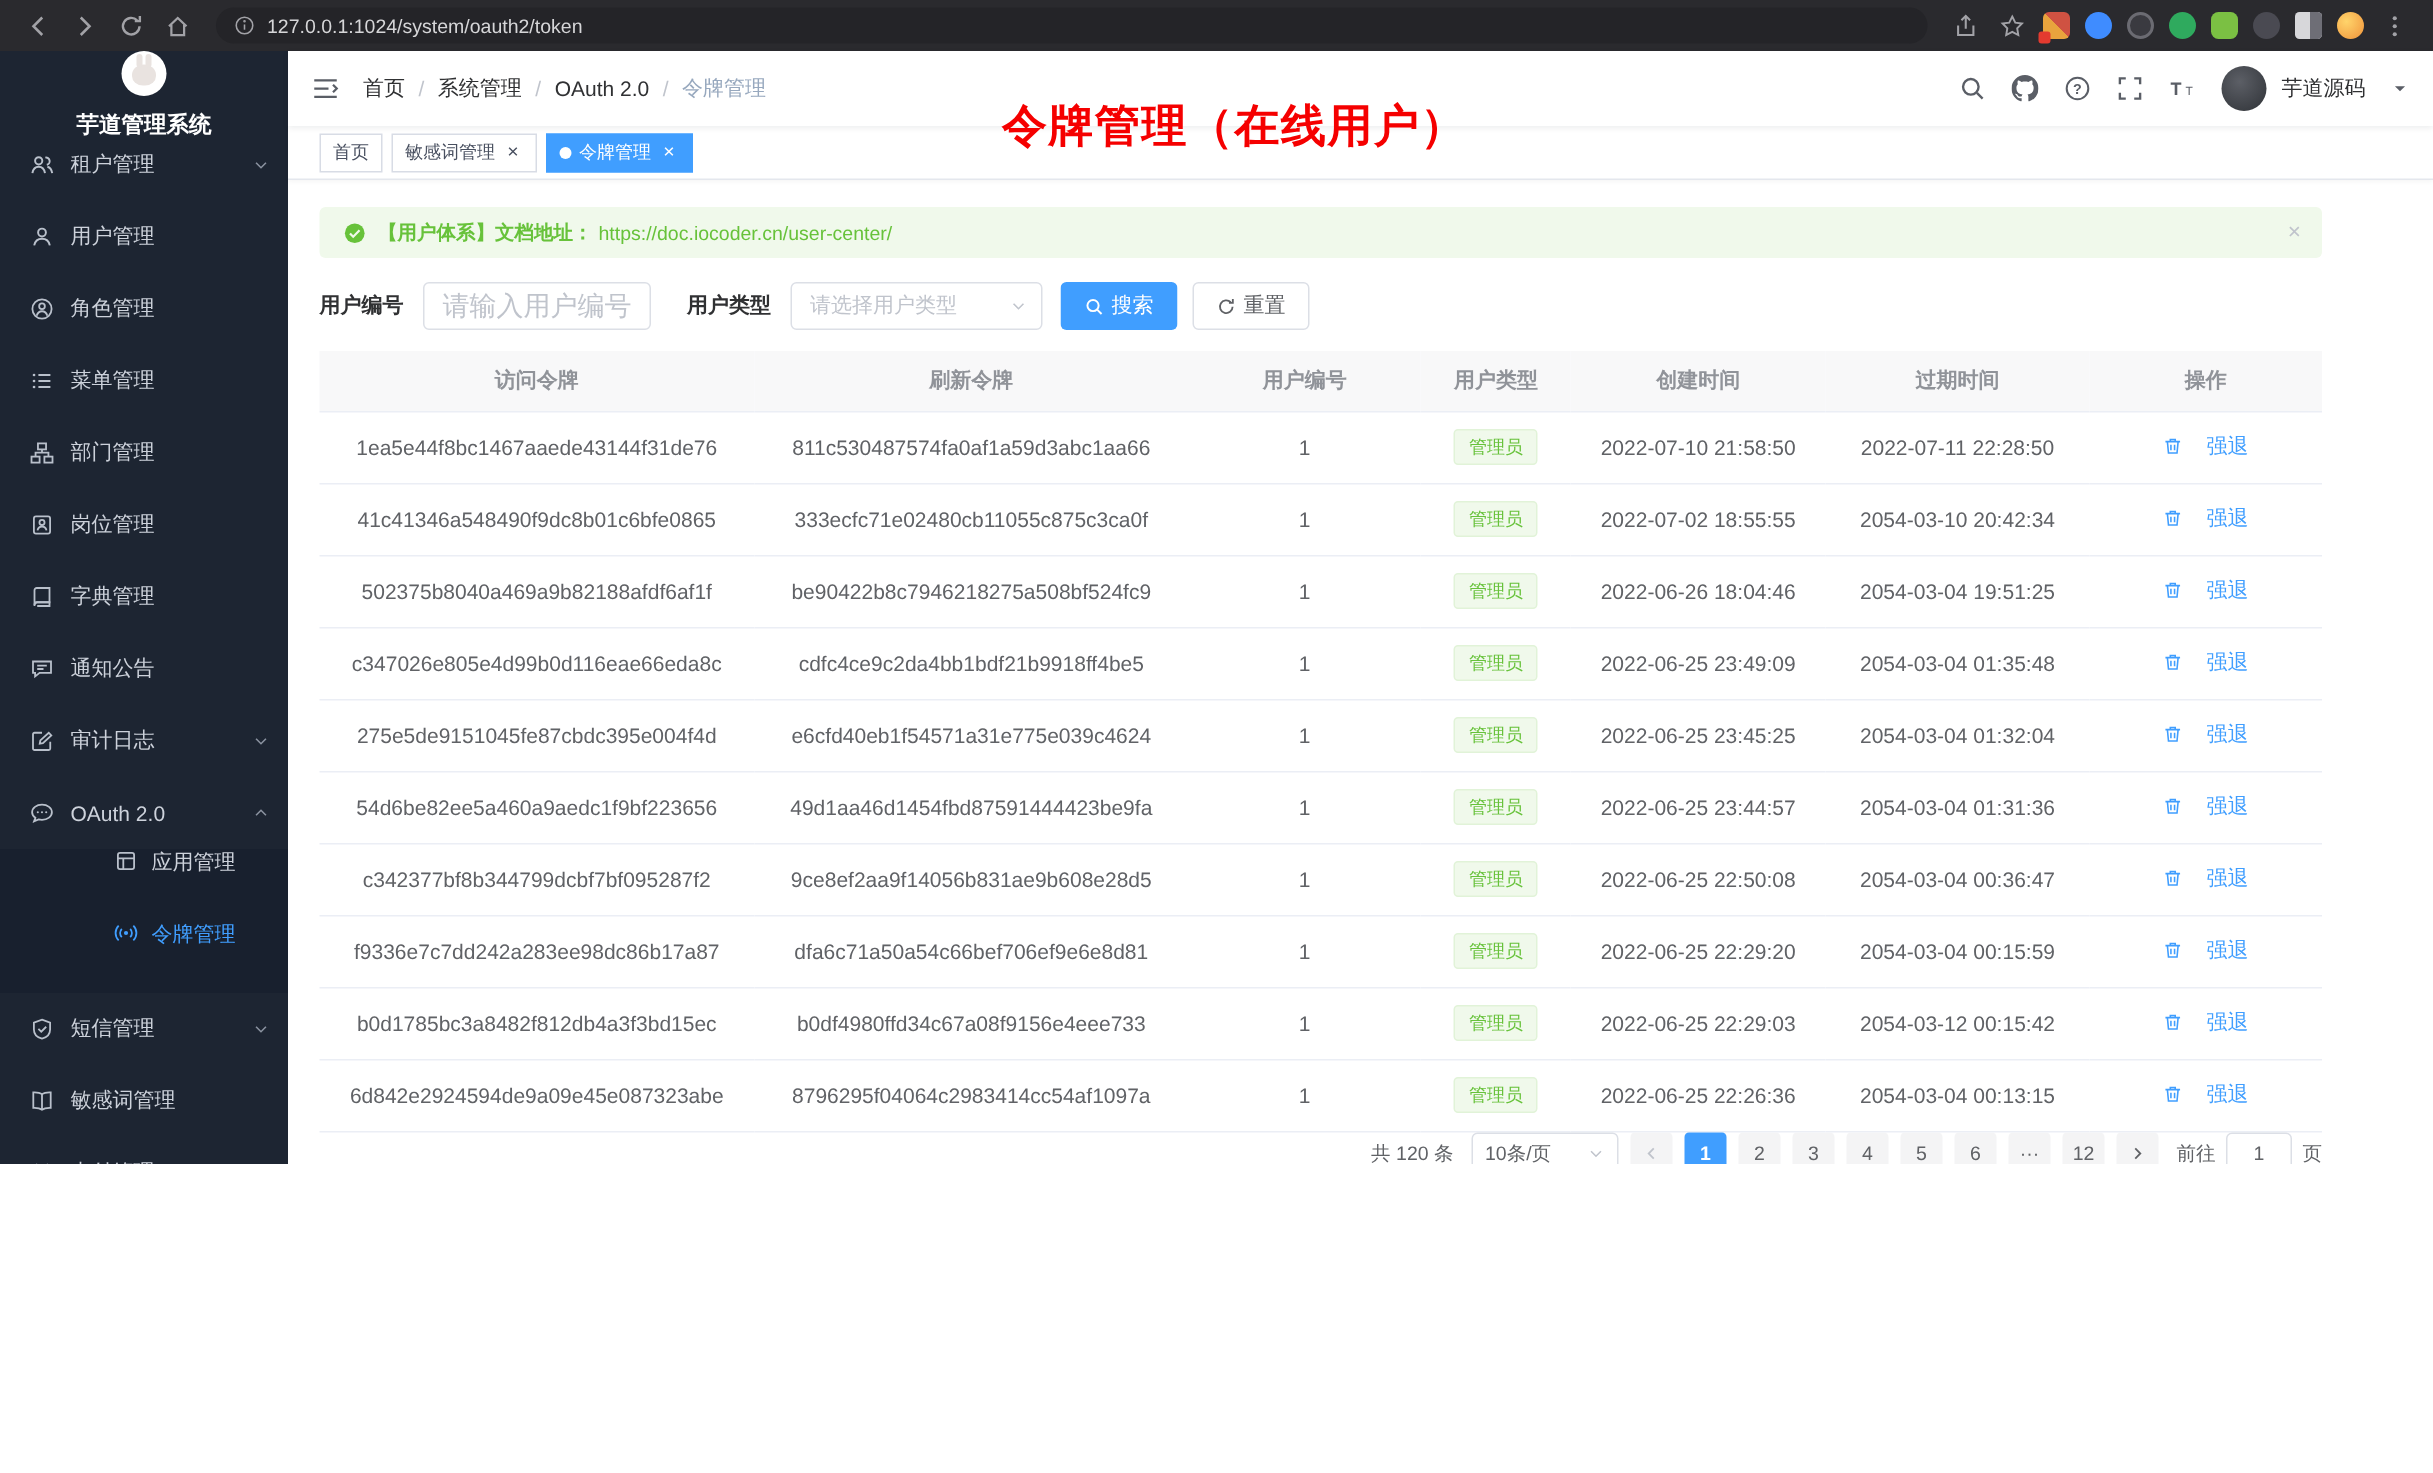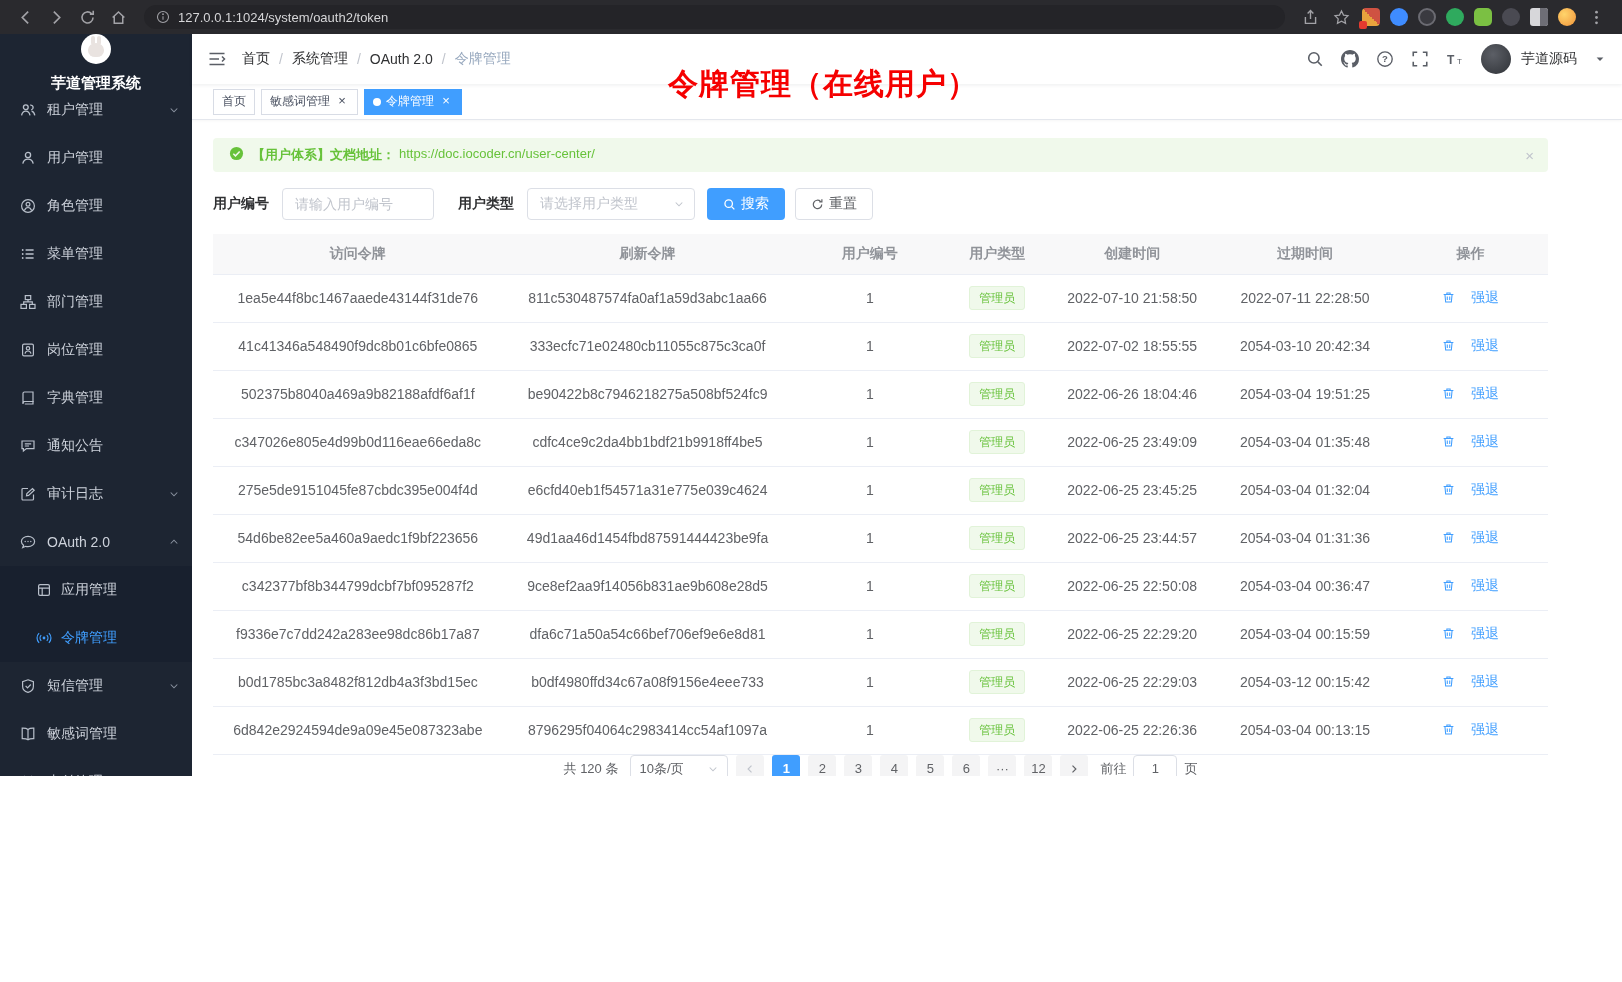--- a/index.html
+++ b/index.html
@@ -40,21 +40,21 @@
   .logo-avatar::after { content:""; position:absolute; left:10px; top:2px; width:4px; height:9px; border-radius:4px; background:#e9e3e0; box-shadow:6px 0 0 #e9e3e0; }
   .logo-title { color:#fff; font-size:15px; font-weight:700; white-space:nowrap; }
   .menu-item { height:48px; display:flex; align-items:center; padding:0 12px 0 20px; color:#cdd2db; font-size:14px; cursor:pointer; white-space:nowrap; }
   .mi-icon { width:16px; height:16px; margin-right:11px; display:inline-flex; color:#b9c0cb; flex:0 0 auto; }
   .mi-icon svg { width:100%; height:100%; }
   .mi-label { flex:1; overflow:hidden; }
   .mi-arrow { width:12px; height:12px; color:#8b93a1; flex:0 0 auto; }
   .mi-arrow svg { width:100%; height:100%; }
   .mi-arrow.up { transform:rotate(180deg); }
   .submenu { background:#18202e; }
-  .submenu-item { height:48px; display:flex; align-items:center; padding-left:36px; color:#cdd2db; font-size:14px; cursor:pointer; }
+  .submenu-item { height:48px; display:flex; align-items:flex-start; padding-left:48px; color:#cdd2db; font-size:14px; cursor:pointer;margin-left:28px; }
   .submenu-item .mi-icon { margin-right:9px; }
   .submenu-item.active { color:#409eff; }
   .submenu-item.active .mi-icon { color:#409eff; }
 
   
   .navbar { height:50px; background:#fff; display:flex; align-items:center; padding:0 16px; box-shadow:0 1px 4px rgba(0,21,41,.08); position:relative; z-index:3; }
   .ham { width:18px; height:18px; color:#5a5e66; display:inline-flex; cursor:pointer; }
   .ham svg { width:100%; height:100%; }
   .breadcrumb { display:flex; align-items:center; margin-left:16px; font-size:14px; }
   .bc-item { color:#303133; cursor:pointer; }
@@ -70,51 +70,51 @@
   
   .tags-bar { height:36px; background:#fff; display:flex; align-items:center; padding:0 21px; border-bottom:1px solid #e4e7ed; box-shadow:0 1px 3px rgba(0,0,0,.04); position:relative; z-index:2; }
   .tag-tab { height:26px; display:inline-flex; align-items:center; gap:5px; border:1px solid #d8dce5; background:#fff; color:#495060; padding:0 8px; font-size:12px; margin-right:6px; cursor:pointer; white-space:nowrap; }
   .tag-tab.active { background:#409eff; border-color:#409eff; color:#fff; }
   .tab-dot { width:8px; height:8px; border-radius:50%; background:#fff; }
   .tab-close { width:14px; height:14px; line-height:12px; text-align:center; border-radius:50%; font-size:13px; }
 
   
   .content { padding:18px 74px 0 21px; background:#fff; flex:1; }
 
-  .alert { position:relative; display:flex; background:#f0f9eb; border-radius:4px; padding:8px 16px; font-size:13px; color:#67c23a; }
+  .alert { position:relative; display:flex; align-items:center; background:#f0f9eb; border-radius:4px; padding:8px 16px; font-size:13px; color:#67c23a; }
   .alert-check { width:15px; height:15px; margin-right:8px; color:#67c23a; flex:0 0 auto; }
   .alert-check svg { width:100%; height:100%; }
   .alert-prefix { font-weight:700; }
   .alert-link { color:#67c23a; text-decoration:none; margin-left:4px; cursor:pointer; }
   .alert-close { position:absolute; right:14px; top:50%; transform:translateY(-50%); color:#c0c4cc; font-size:15px; cursor:pointer; }
 
   .filter-row { display:flex; align-items:center; margin-top:16px; }
   .f-label { font-size:14px; font-weight:700; color:#303133; margin-right:13px; white-space:nowrap; }
-  .f-input { width:152px; height:32px; border:1px solid #dcdfe6; border-radius:4px; padding:0 12px; font-size:14px; color:#606266; outline:none; }
+  .f-input { width:152px; height:32px; border:1px solid #dcdfe6; border-radius:4px; padding:0 12px; font-size:18px; color:#606266; outline:none; }
   .f-input::placeholder { color:#c0c4cc; }
   .f-label.lbl2 { margin-left:24px; }
   .f-select { width:168px; height:32px; border:1px solid #dcdfe6; border-radius:4px; padding:0 9px 0 12px; display:flex; align-items:center; justify-content:space-between; cursor:pointer; }
   .sel-ph { font-size:14px; color:#c0c4cc; }
   .sel-ar { width:12px; height:12px; color:#c0c4cc; display:inline-flex; }
   .sel-ar svg { width:100%; height:100%; }
   .btn { height:32px; display:inline-flex; align-items:center; gap:5px; padding:0 15px; border-radius:4px; font-size:14px; cursor:pointer; border:1px solid transparent; }
   .btn.primary { background:#409eff; color:#fff; margin-left:12px; }
   .btn.plain { background:#fff; color:#606266; border-color:#dcdfe6; margin-left:10px; }
   .btn-ic { width:13px; height:13px; display:inline-flex; }
   .btn-ic svg { width:100%; height:100%; }
 
   .tbl { width:100%; border-collapse:collapse; margin-top:14px; table-layout:fixed; }
   .tbl th { height:40px; background:#f8f8f9; color:#909399; font-size:14px; font-weight:600; border-bottom:1px solid #ebeef5; text-align:center; }
   .tbl td { height:48px; color:#606266; font-size:14px; text-align:center; border-bottom:1px solid #ebeef5; white-space:nowrap; overflow:hidden; }
   .tag-success { display:inline-block; padding:0 9px; height:24px; line-height:22px; background:#f0f9eb; border:1px solid #e1f3d8; color:#67c23a; border-radius:3px; font-size:12px; }
   .action-link { color:#409eff; display:inline-flex; align-items:center; gap:16px; cursor:pointer; text-decoration:none; }
   .act-ic { width:13px; height:13px; display:inline-flex; }
   .act-ic svg { width:100%; height:100%; }
 
-  .pagination { display:flex; align-items:center; justify-content:center; gap:8px; }
+  .pagination { display:flex; align-items:center; justify-content:flex-end; gap:8px; }
   .pg-total { font-size:13px; color:#606266; margin-right:4px; }
   .pg-sizer { width:98px; height:28px; border:1px solid #dcdfe6; border-radius:4px; display:flex; align-items:center; justify-content:space-between; padding:0 8px; font-size:13px; color:#606266; cursor:pointer; }
   .pg-btn { min-width:28px; height:28px; padding:0 4px; background:#f4f4f5; color:#606266; border-radius:3px; display:inline-flex; align-items:center; justify-content:center; font-size:13px; cursor:pointer; }
   .pg-btn.active { background:#409eff; color:#fff; font-weight:700; }
   .pg-btn .nv { width:12px; height:12px; display:inline-flex; }
   .pg-btn .nv svg { width:100%; height:100%; }
   .pg-btn.disabled { color:#c0c4cc; cursor:default; }
   .pg-goto { display:flex; align-items:center; gap:7px; font-size:13px; color:#606266; margin-left:4px; }
   .pg-input { width:44px; height:28px; border:1px solid #dcdfe6; border-radius:4px; text-align:center; font-size:13px; color:#606266; outline:none; }
 

